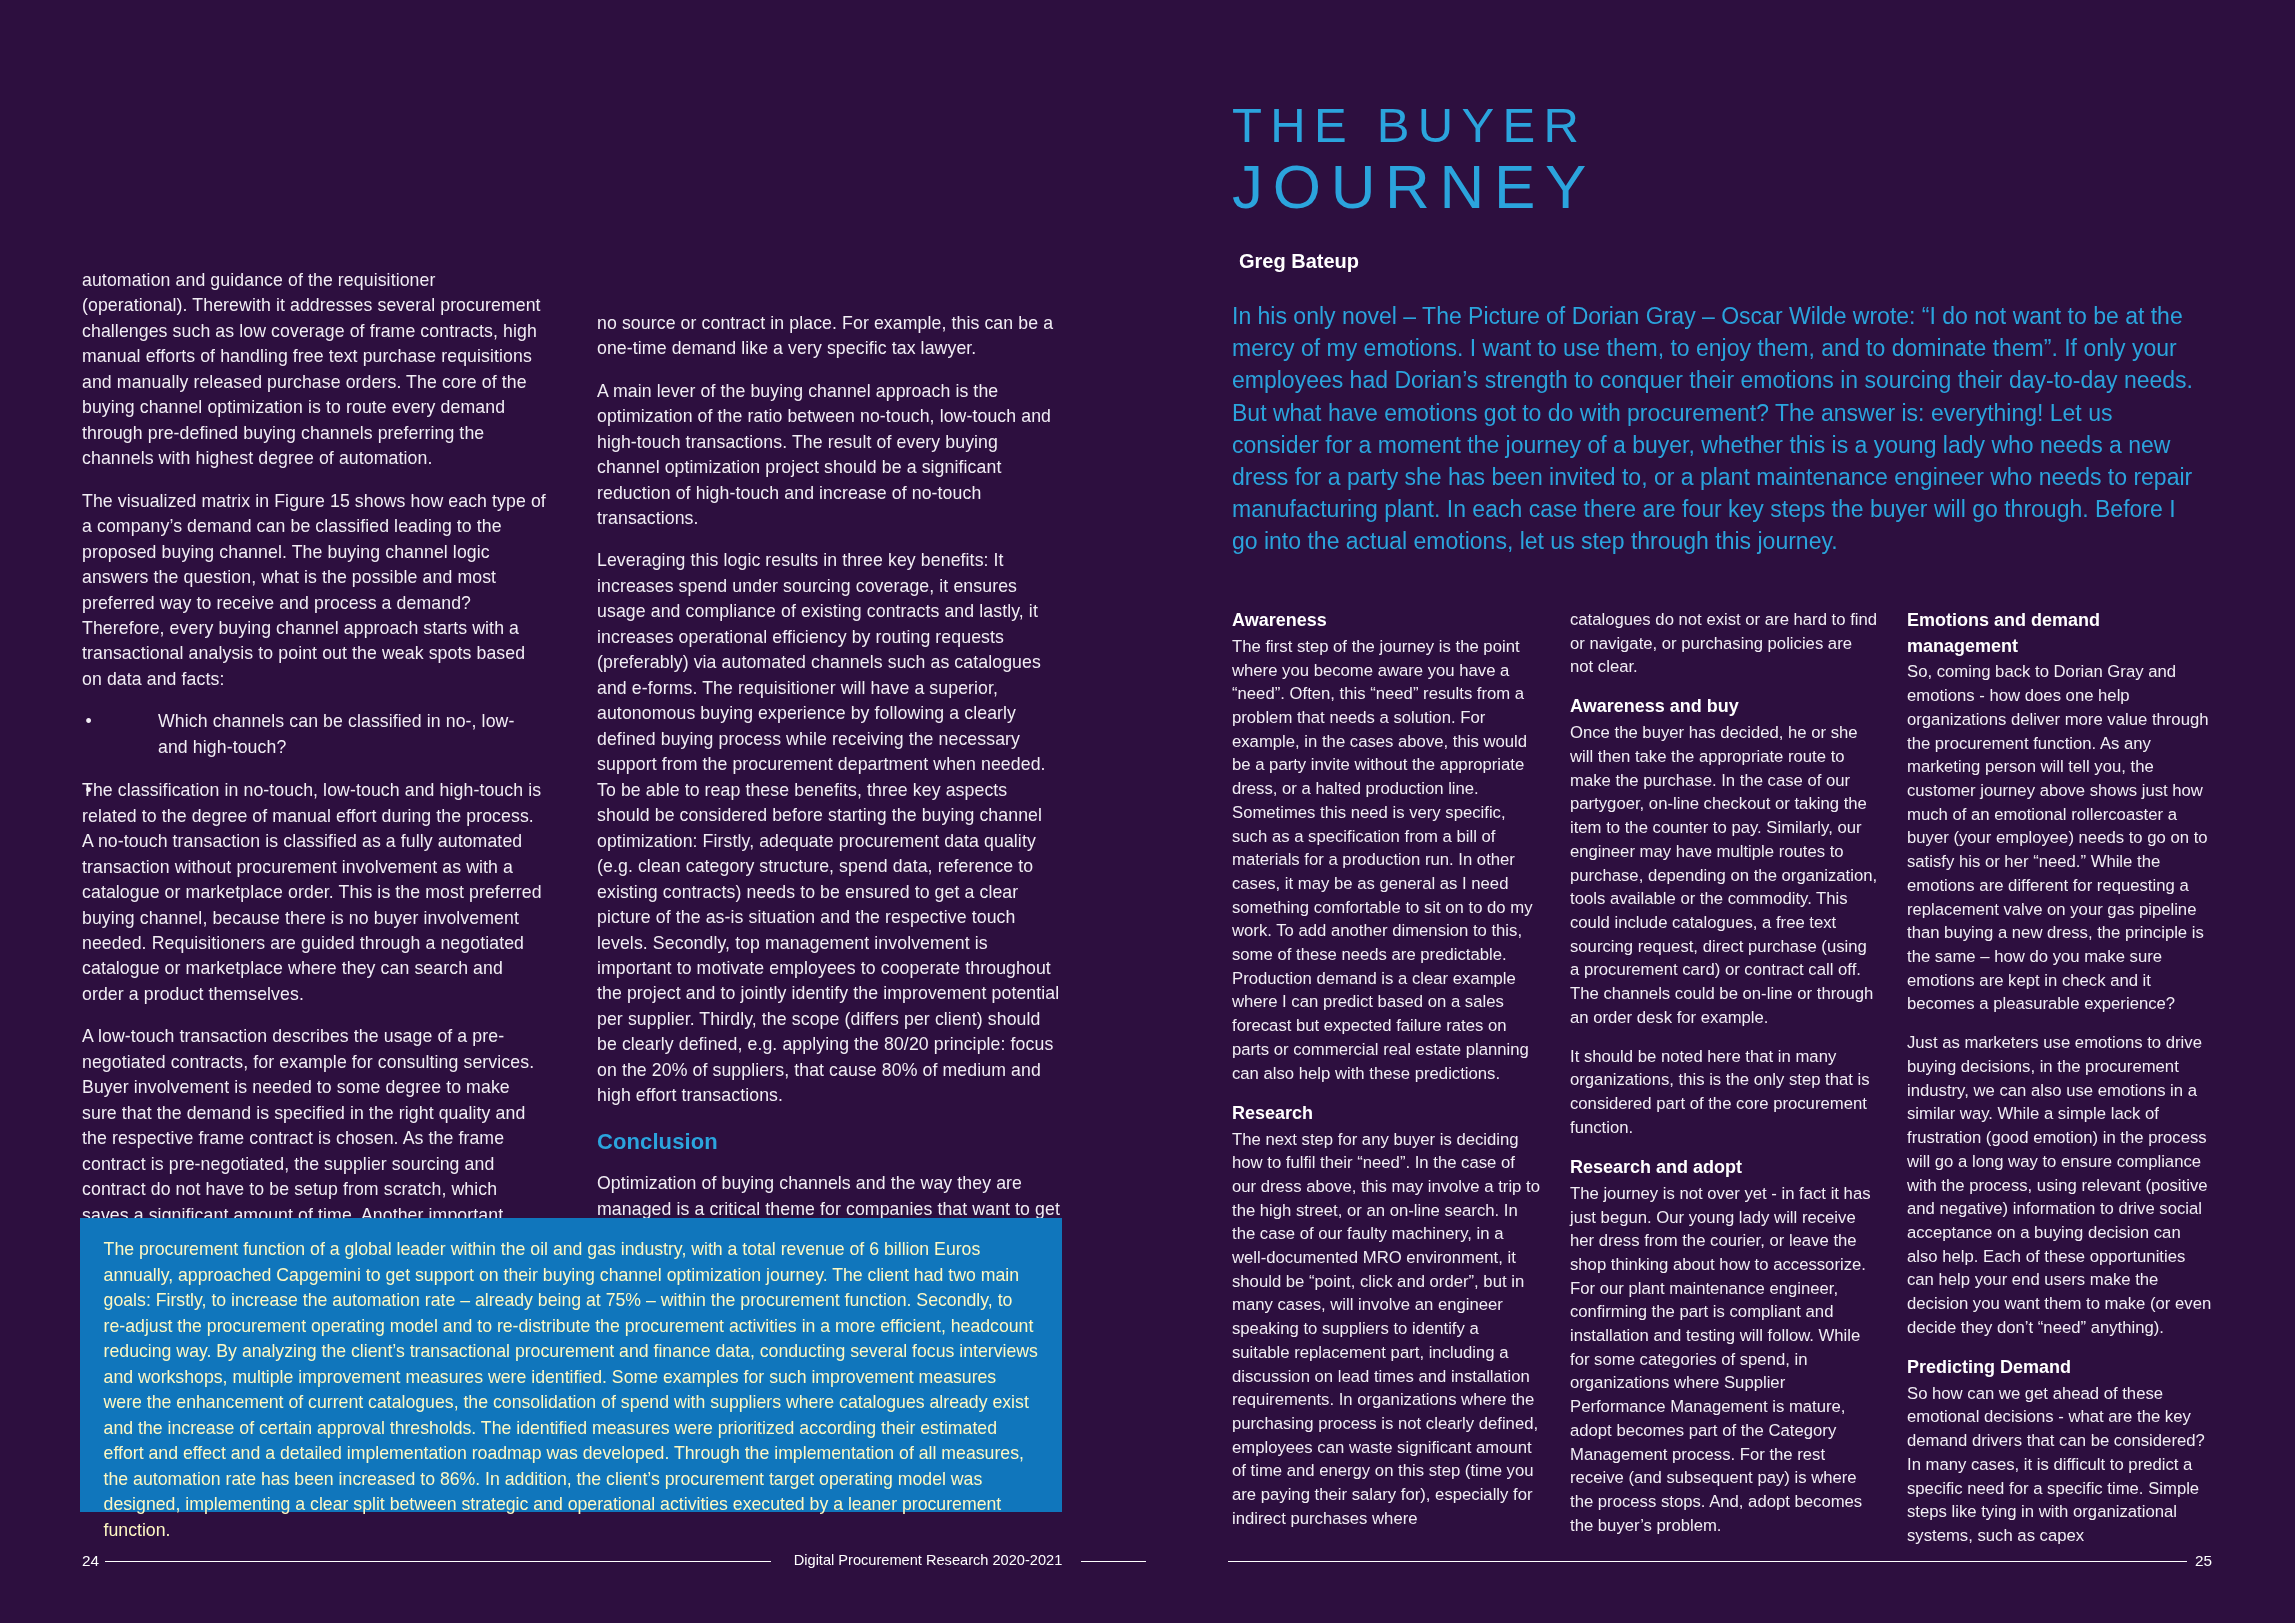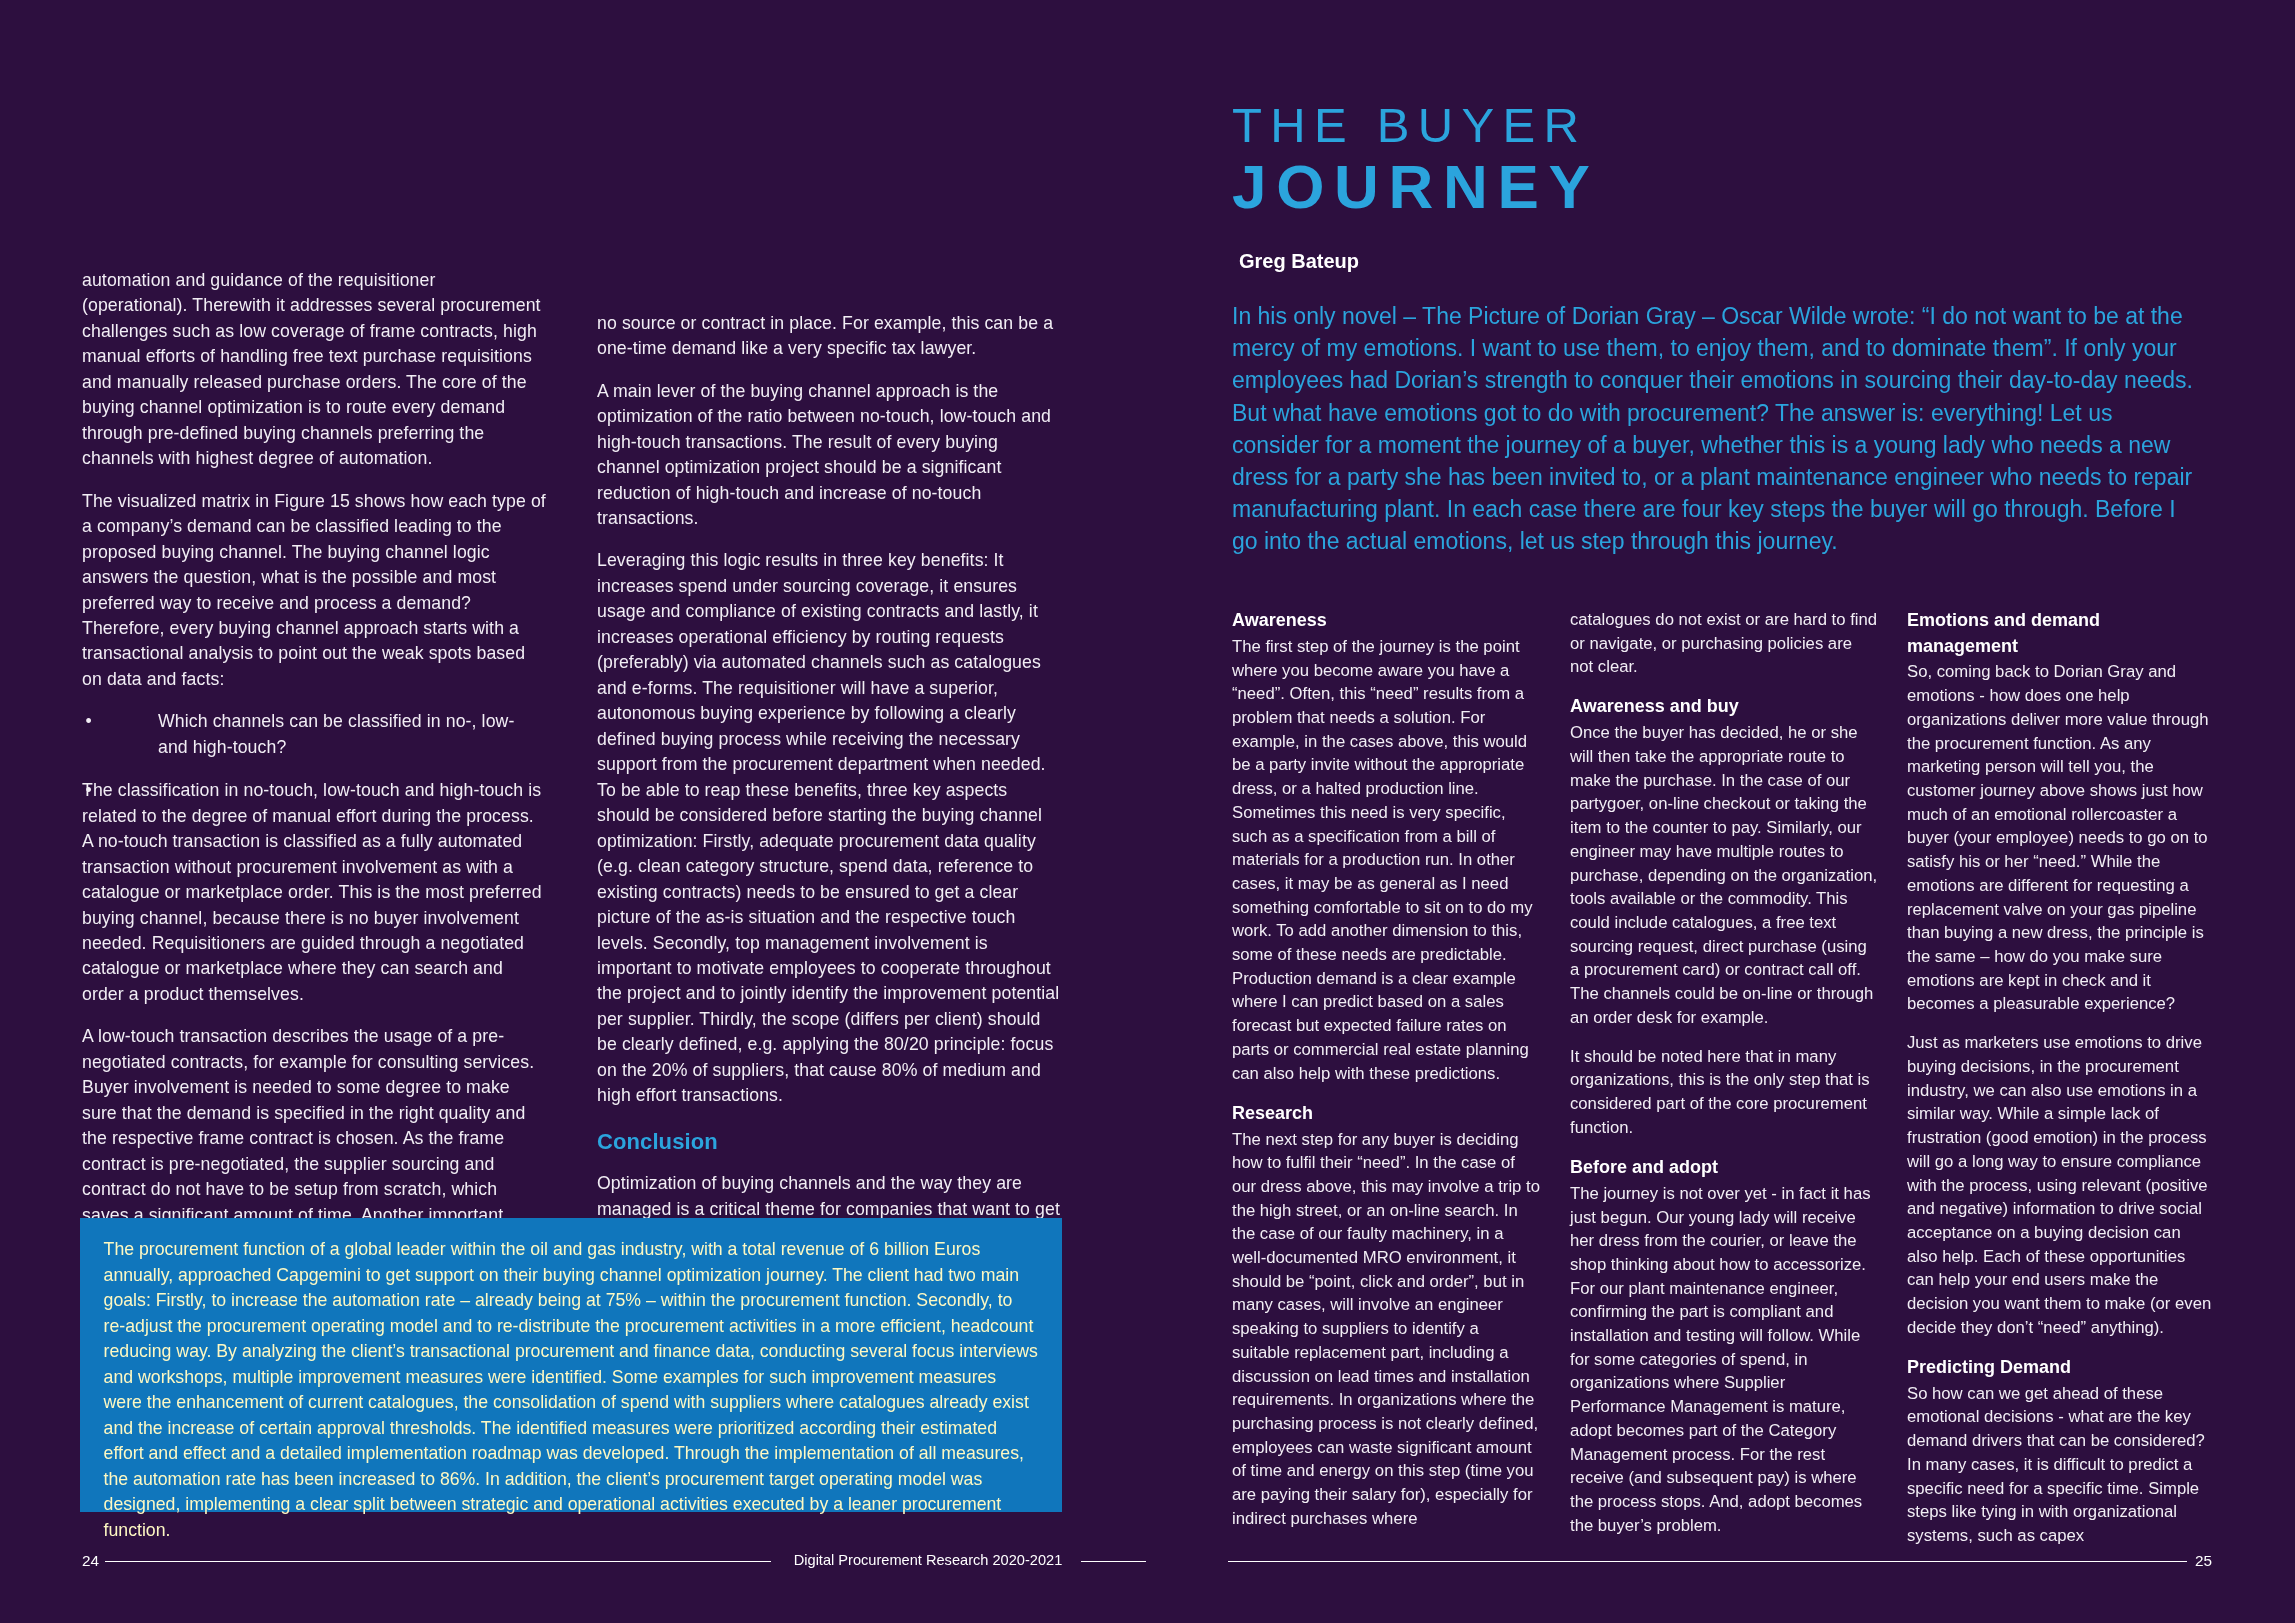--- a/index.html
+++ b/index.html
@@ -101,21 +101,21 @@
     letter-spacing: 8.3px;
     color: #2ba4dd;
     font-weight: 300;
   }
   .title-2 {
     position: absolute;
     left: 1232px; top: 151px;
     font-size: 62px;
     letter-spacing: 9.7px;
     color: #2ba4dd;
-    font-weight: 700;
+    font-weight: 400;
   }
   .author {
     position: absolute;
     left: 1239px; top: 250px;
     font-size: 20px;
     font-weight: bold;
     color: #ffffff;
   }
   .intro {
     position: absolute;
@@ -228,21 +228,21 @@
     <p>The first step of the journey is the point where you become aware you have a “need”. Often, this “need” results from a problem that needs a solution. For example, in the cases above, this would be a party invite without the appropriate dress, or a halted production line. Sometimes this need is very specific, such as a specification from a bill of materials for a production run. In other cases, it may be as general as I need something comfortable to sit on to do my work. To add another dimension to this, some of these needs are predictable. Production demand is a clear example where I can predict based on a sales forecast but expected failure rates on parts or commercial real estate planning can also help with these predictions.</p>
     <h4>Research</h4>
     <p>The next step for any buyer is deciding how to fulfil their “need”. In the case of our dress above, this may involve a trip to the high street, or an on-line search. In the case of our faulty machinery, in a well-documented MRO environment, it should be “point, click and order”, but in many cases, will involve an engineer speaking to suppliers to identify a suitable replacement part, including a discussion on lead times and installation requirements. In organizations where the purchasing process is not clearly defined, employees can waste significant amount of time and energy on this step (time you are paying their salary for), especially for indirect purchases where</p>
   </div>
 
   <div class="rcol rcol-2">
     <p>catalogues do not exist or are hard to find or navigate, or purchasing policies are not clear.</p>
     <h4>Awareness and buy</h4>
     <p>Once the buyer has decided, he or she will then take the appropriate route to make the purchase. In the case of our partygoer, on-line checkout or taking the item to the counter to pay. Similarly, our engineer may have multiple routes to purchase, depending on the organization, tools available or the commodity. This could include catalogues, a free text sourcing request, direct purchase (using a procurement card) or contract call off. The channels could be on-line or through an order desk for example.</p>
     <p>It should be noted here that in many organizations, this is the only step that is considered part of the core procurement function.</p>
-    <h4>Before and adopt</h4>
+    <h4>Research and adopt</h4>
     <p>The journey is not over yet - in fact it has just begun. Our young lady will receive her dress from the courier, or leave the shop thinking about how to accessorize. For our plant maintenance engineer, confirming the part is compliant and installation and testing will follow. While for some categories of spend, in organizations where Supplier Performance Management is mature, adopt becomes part of the Category Management process. For the rest receive (and subsequent pay) is where the process stops. And, adopt becomes the buyer’s problem.</p>
   </div>
 
   <div class="rcol rcol-3">
     <h4 class="first">Emotions and demand management</h4>
     <p>So, coming back to Dorian Gray and emotions - how does one help organizations deliver more value through the procurement function. As any marketing person will tell you, the customer journey above shows just how much of an emotional rollercoaster a buyer (your employee) needs to go on to satisfy his or her “need.” While the emotions are different for requesting a replacement valve on your gas pipeline than buying a new dress, the principle is the same – how do you make sure emotions are kept in check and it becomes a pleasurable experience?</p>
     <p>Just as marketers use emotions to drive buying decisions, in the procurement industry, we can also use emotions in a similar way. While a simple lack of frustration (good emotion) in the process will go a long way to ensure compliance with the process, using relevant (positive and negative) information to drive social acceptance on a buying decision can also help. Each of these opportunities can help your end users make the decision you want them to make (or even decide they don’t “need” anything).</p>
     <h4>Predicting Demand</h4>
     <p>So how can we get ahead of these emotional decisions - what are the key demand drivers that can be considered? In many cases, it is difficult to predict a specific need for a specific time. Simple steps like tying in with organizational systems, such as capex</p>
   </div>

